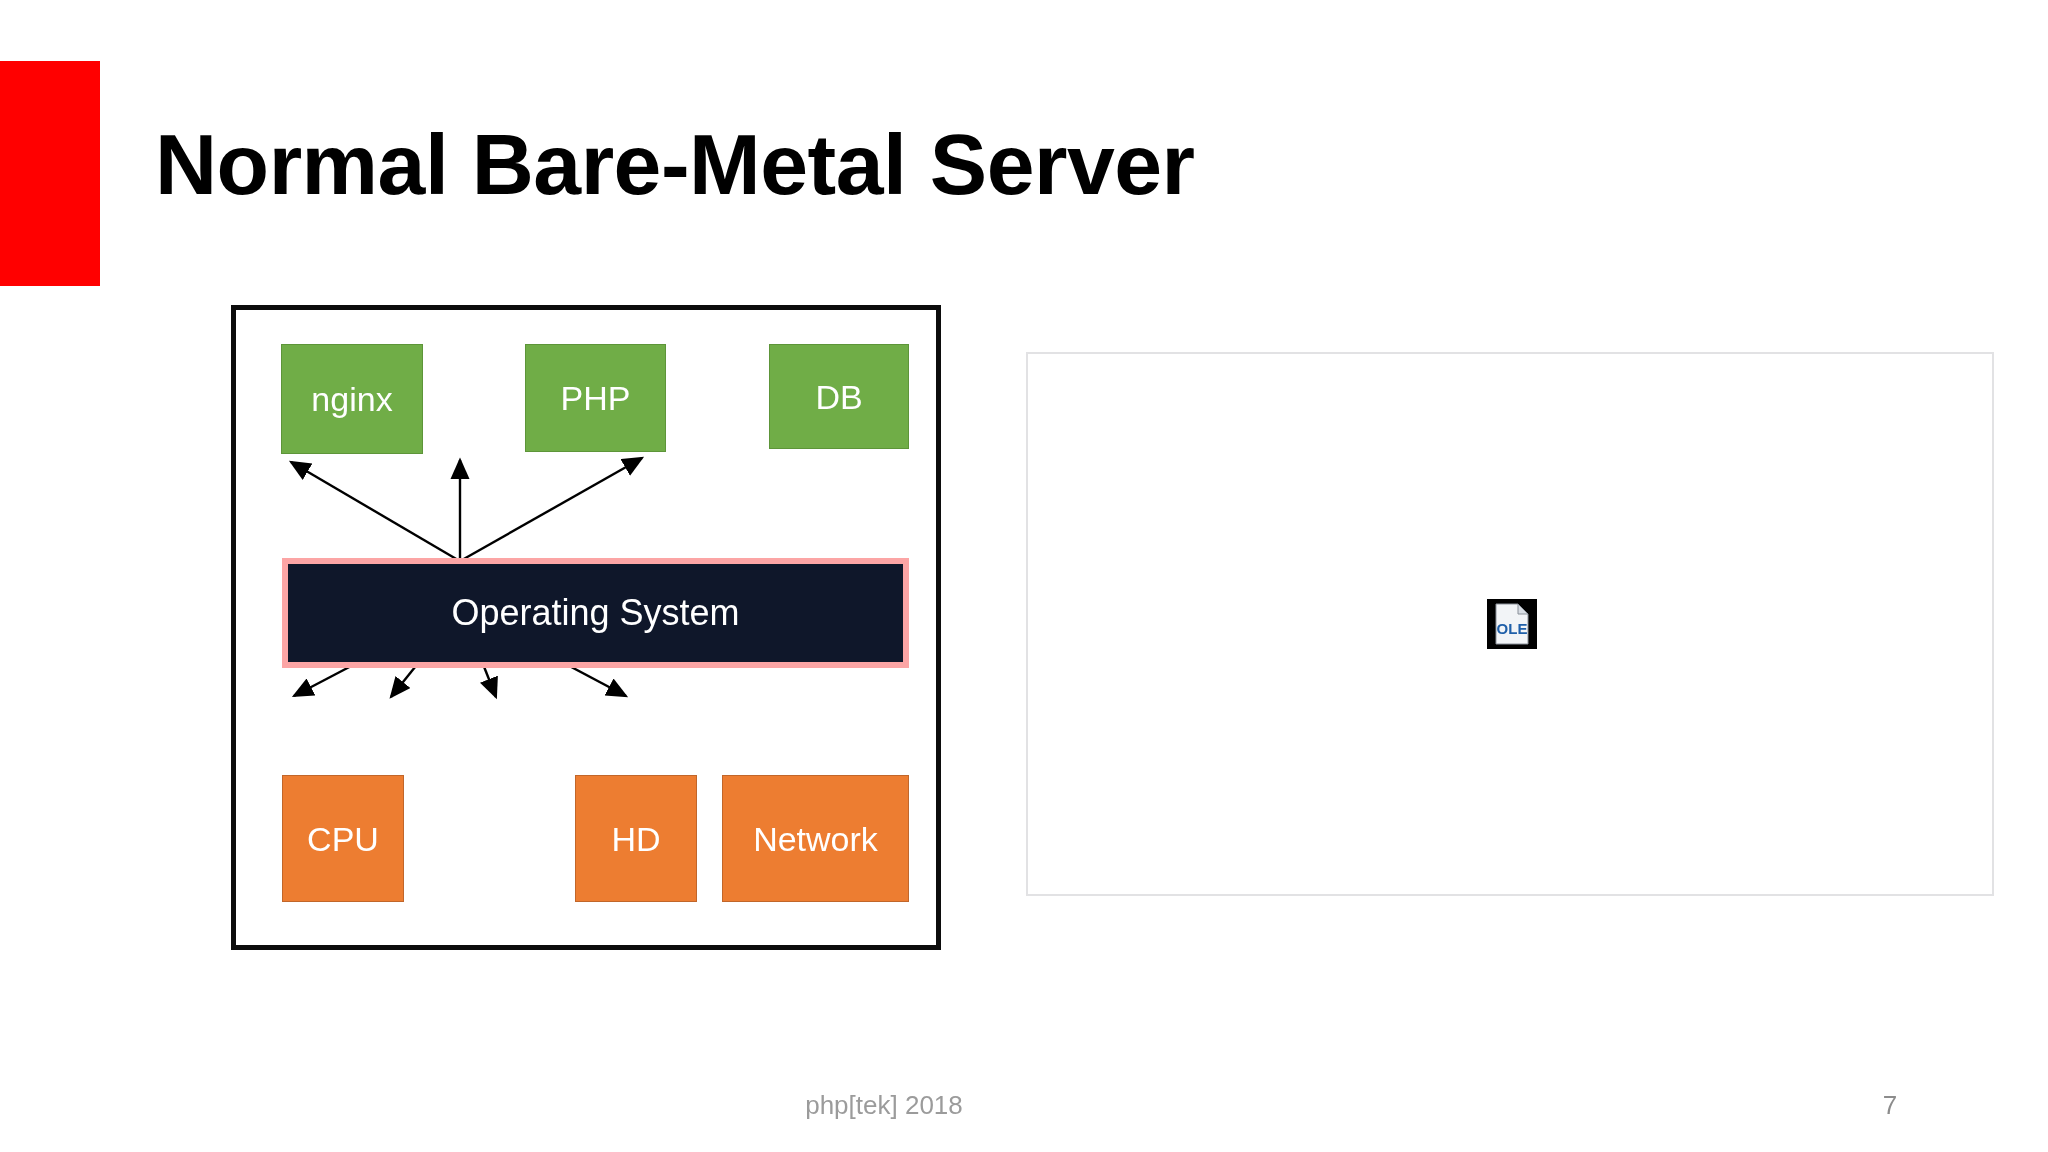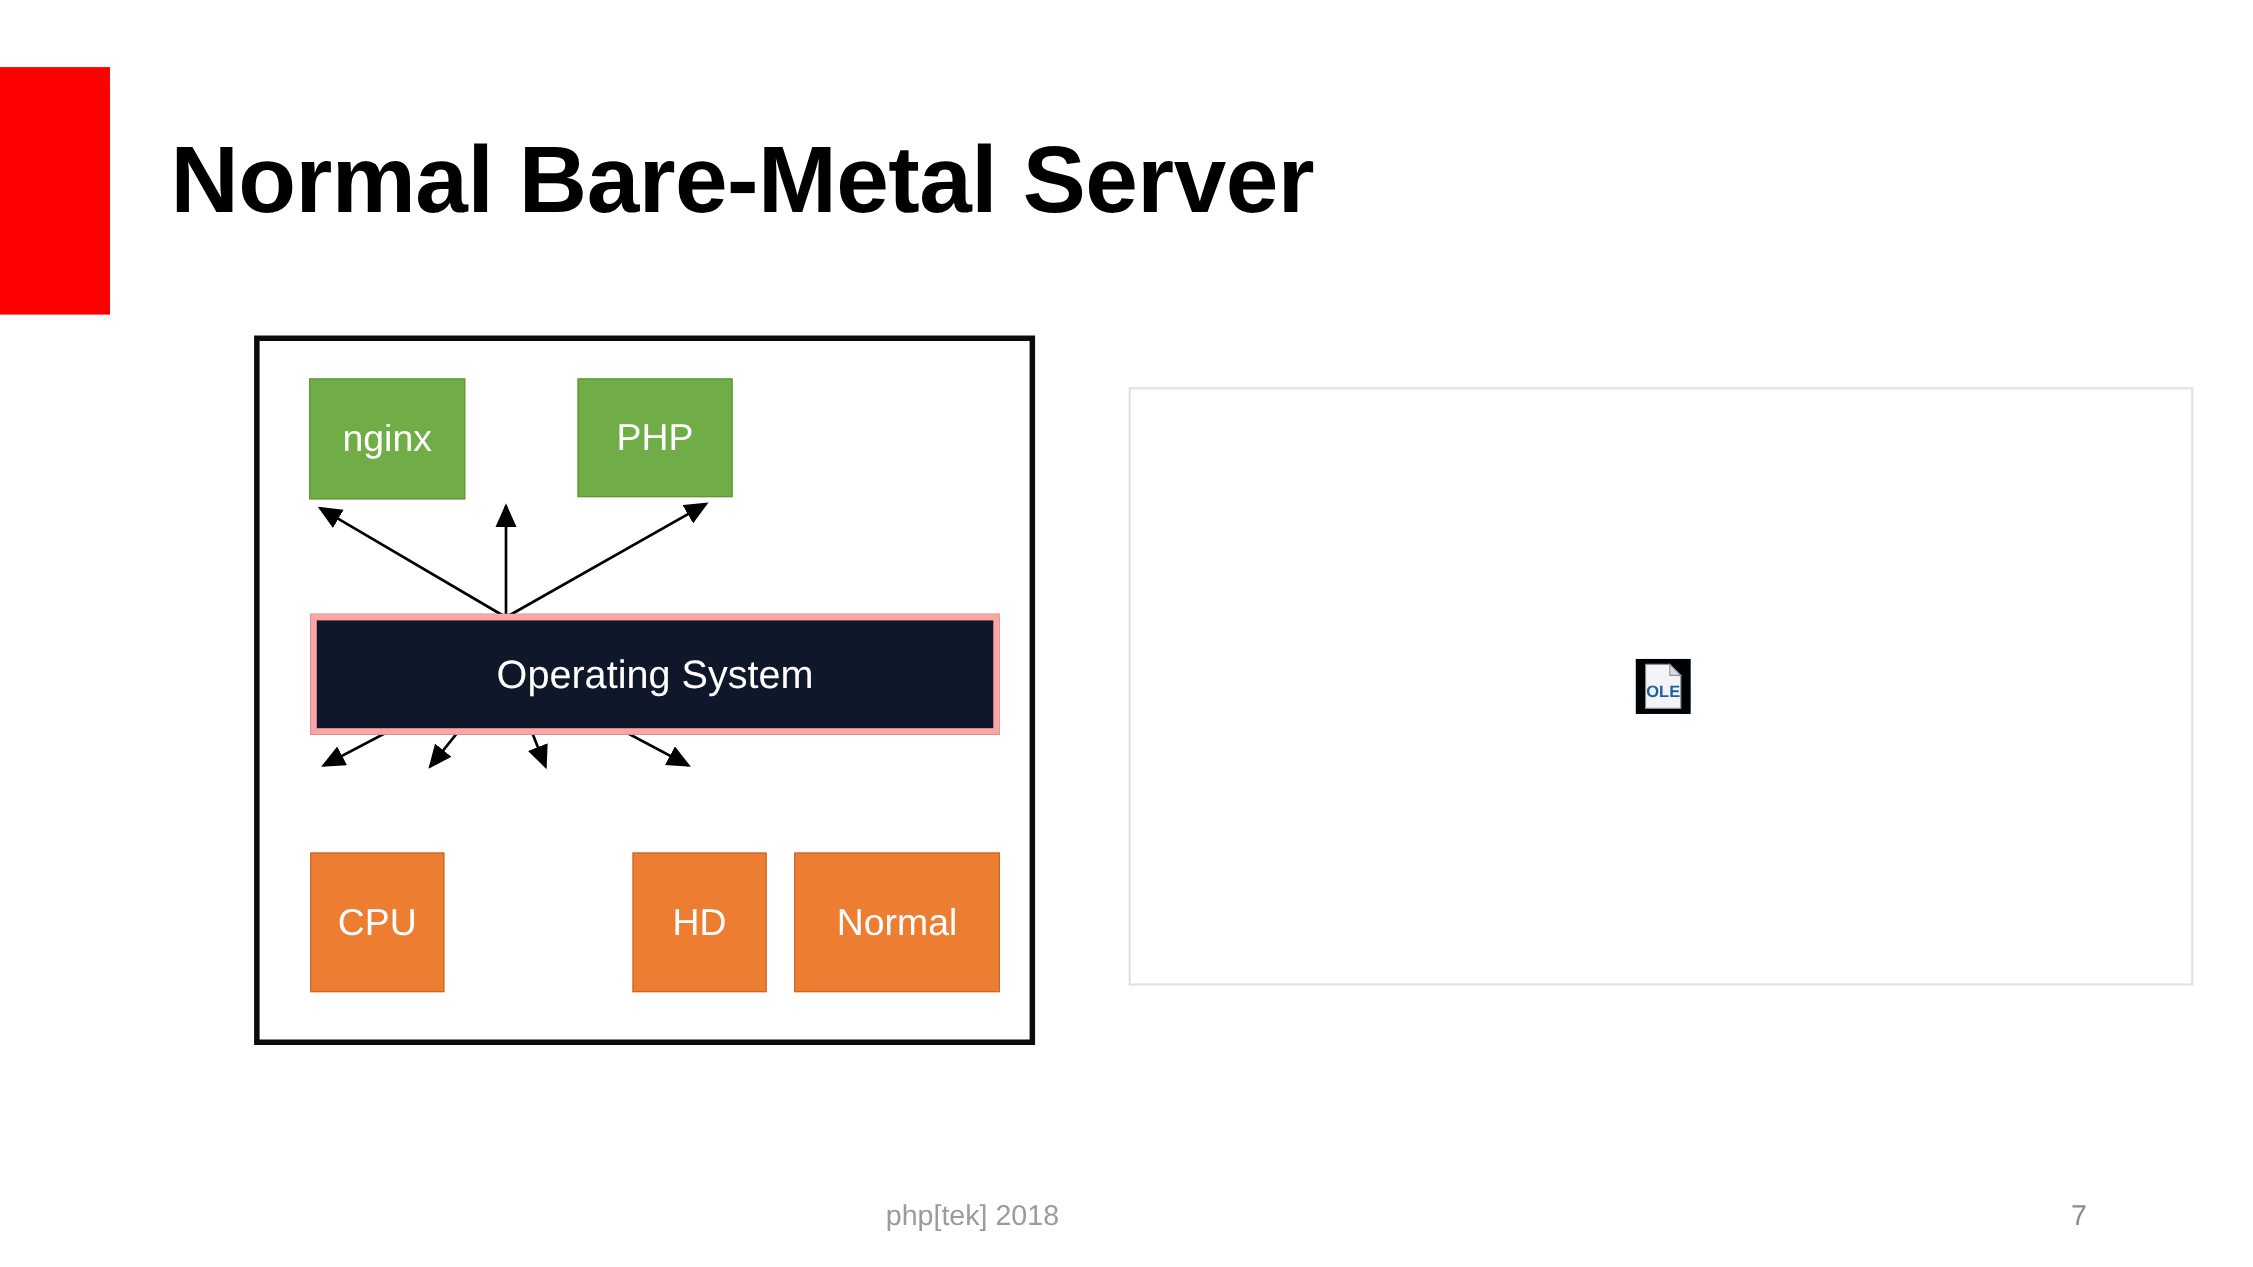--- a/index.html
+++ b/index.html
@@ -165,33 +165,36 @@
         <line x1="228" y1="300" x2="390" y2="386"></line>
       </g>
     </svg>
 
     <div class="node green" style="left:45px; top:34px; width:142px; height:110px;">
       <span>nginx</span>
     </div>
     <div class="node green" style="left:289px; top:34px; width:141px; height:108px;">
       <span>PHP</span>
     </div>
+    <div class="node green" style="left:533px; top:34px; width:140px; height:105px;">
+      <span>DB</span>
+    </div>
 
     <div class="node blue" style="left:46px; top:248px; width:627px; height:110px; font-size:36px;">
       <span>Operating System</span>
     </div>
 
     <div class="node orange" style="left:46px; top:465px; width:122px; height:127px;">
       <span>CPU</span>
     </div>
     <div class="node orange" style="left:339px; top:465px; width:122px; height:127px;">
       <span>HD</span>
     </div>
     <div class="node orange" style="left:486px; top:465px; width:187px; height:127px;">
-      <span>Normal</span>
+      <span>Network</span>
     </div>
 
   </div>
 
   <div id="ole-placeholder"></div>
 
   <div id="ole-object">
     <svg width="50" height="50" viewBox="0 0 50 50">
       <rect x="0" y="0" width="50" height="50" fill="#000000"></rect>
       <path d="M9,5 L31,5 L41,15 L41,45 L9,45 Z" fill="#f2f4f7" stroke="#8a9099" stroke-width="1"></path>

